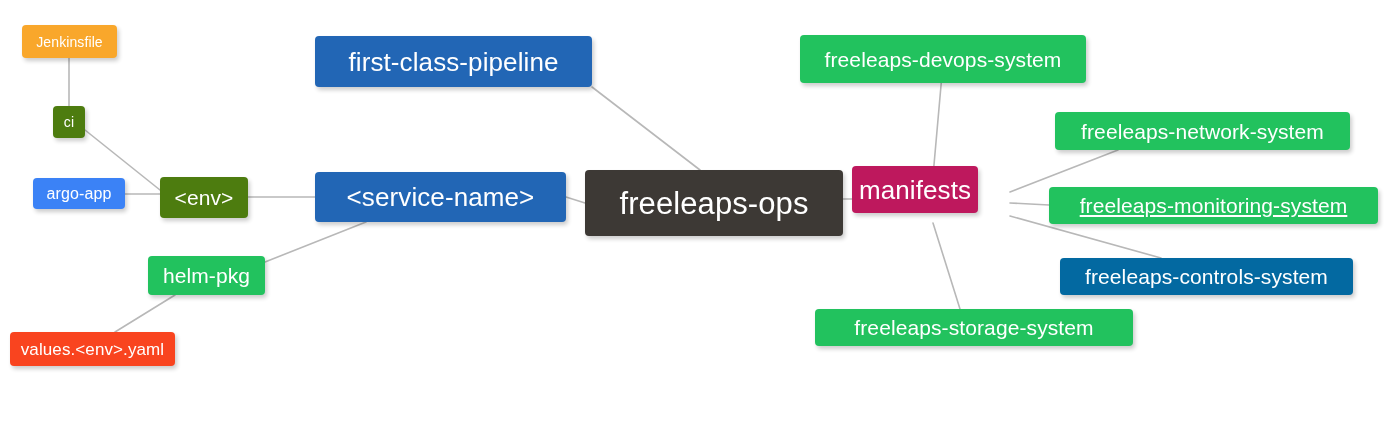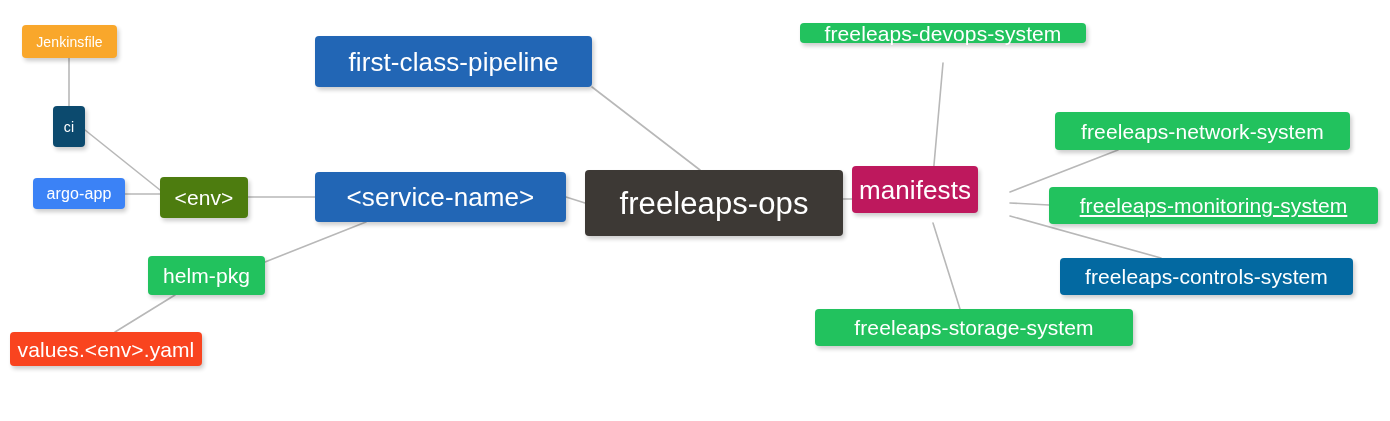--- a/index.html
+++ b/index.html
@@ -75,39 +75,39 @@
       </div>
       <div class="mm-node" style="left: 315px; top: 172px; width: 251px; height: 50px; background: rgb(34, 102, 181); font-size: 26px; color: rgb(255, 255, 255);">
         <span class="mm-node-label">&lt;service-name&gt;</span>
       </div>
       <div class="mm-node" style="left: 315px; top: 36px; width: 277px; height: 51px; background: rgb(34, 102, 181); font-size: 26px; color: rgb(255, 255, 255);">
         <span class="mm-node-label">first-class-pipeline</span>
       </div>
       <div class="mm-node" style="left: 160px; top: 177px; width: 88px; height: 41px; background: #4d7c0f; font-size: 21px; color: rgb(255, 255, 255);">
         <span class="mm-node-label">&lt;env&gt;</span>
       </div>
-      <div class="mm-node" style="left: 53px; top: 106px; width: 32px; height: 41px; background: #0c4a6e; font-size: 14px; color: rgb(255, 255, 255);">
+      <div class="mm-node" style="left: 53px; top: 106px; width: 32px; height: 32px; background: #4d7c0f; font-size: 14px; color: rgb(255, 255, 255);">
         <span class="mm-node-label">ci</span>
       </div>
       <div class="mm-node" style="left: 22px; top: 25px; width: 95px; height: 33px; background: rgb(249, 167, 43); font-size: 14px; color: rgb(255, 255, 255);">
         <span class="mm-node-label">Jenkinsfile</span>
       </div>
       <div class="mm-node" style="left: 33px; top: 178px; width: 92px; height: 31px; background: #3b82f6; font-size: 16px; color: rgb(255, 255, 255);">
         <span class="mm-node-label">argo-app</span>
       </div>
       <div class="mm-node" style="left: 148px; top: 256px; width: 117px; height: 39px; background: rgb(34, 194, 94); font-size: 21px; color: rgb(255, 255, 255);">
         <span class="mm-node-label">helm-pkg</span>
       </div>
-      <div class="mm-node" style="left: 10px; top: 332px; width: 192px; height: 34px; background: rgb(249, 68, 31); font-size: 21px; color: rgb(255, 255, 255);">
+      <div class="mm-node" style="left: 10px; top: 332px; width: 165px; height: 34px; background: rgb(249, 68, 31); font-size: 17px; color: rgb(255, 255, 255);">
         <span class="mm-node-label">values.&lt;env&gt;.yaml</span>
       </div>
       <div class="mm-node" style="left: 852px; top: 166px; width: 126px; height: 47px; background: #be185d; font-size: 26px; color: rgb(255, 255, 255);">
         <span class="mm-node-label">manifests</span>
       </div>
-      <div class="mm-node" style="left: 800px; top: 23px; width: 286px; height: 20px; background: rgb(34, 194, 94); font-size: 21px; color: rgb(255, 255, 255);">
+      <div class="mm-node" style="left: 800px; top: 35px; width: 286px; height: 48px; background: rgb(34, 194, 94); font-size: 21px; color: rgb(255, 255, 255);">
         <span class="mm-node-label">freeleaps-devops-system</span>
       </div>
       <div class="mm-node" style="left: 1055px; top: 112px; width: 295px; height: 38px; background: rgb(34, 194, 94); font-size: 21px; color: rgb(255, 255, 255);">
         <span class="mm-node-label">freeleaps-network-system</span>
       </div>
       <div class="mm-node" style="left: 1049px; top: 187px; width: 329px; height: 37px; background: rgb(34, 194, 94); font-size: 21px; color: rgb(255, 255, 255); text-decoration: underline;">
         <span class="mm-node-label">freeleaps-monitoring-system</span>
       </div>
       <div class="mm-node" style="left: 1060px; top: 258px; width: 293px; height: 37px; background: #0369a1; font-size: 21px; color: rgb(255, 255, 255);">
         <span class="mm-node-label">freeleaps-controls-system</span>

